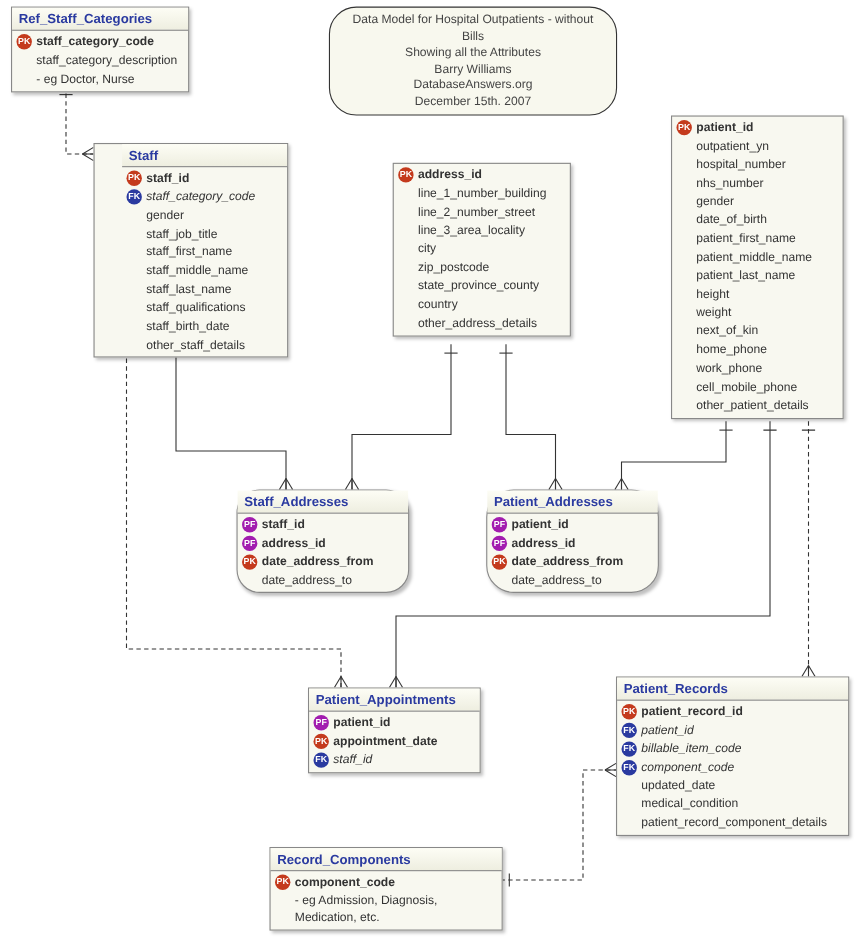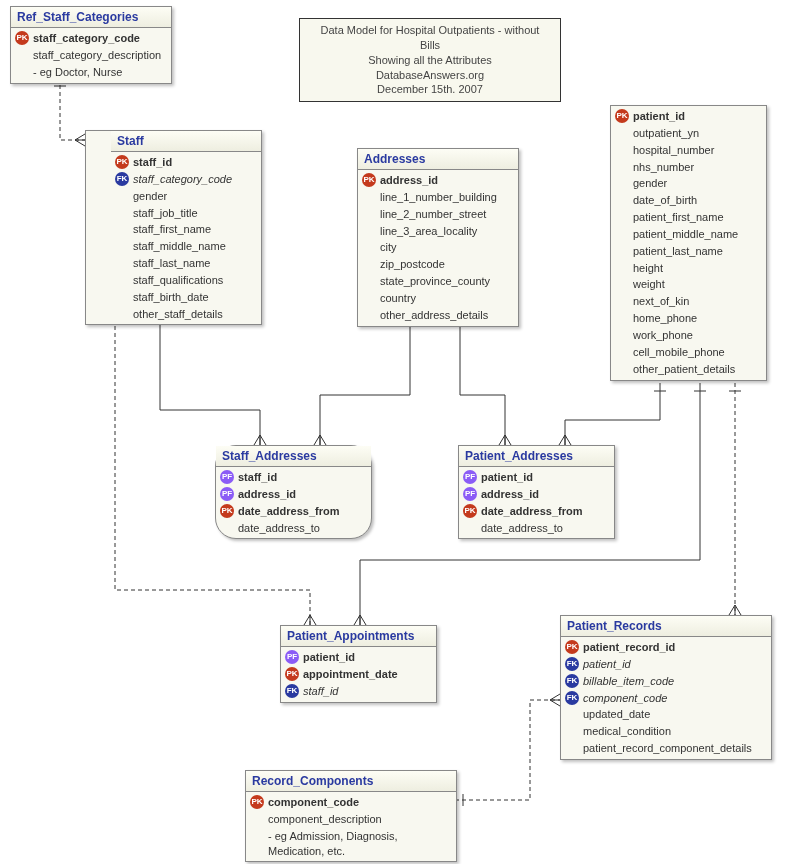--- a/index.html
+++ b/index.html
@@ -5,21 +5,21 @@
 body{margin:0;font-family:Arial,sans-serif;font-size:11px;background:#fff;color:#000}
 .canvas{position:relative;width:789px;height:864px}
 .title-box{position:absolute;border:1px solid #333;background:#f8f8ee;padding:4px 10px;text-align:center;line-height:1.35;font-size:11px;color:#444}
 .entity{position:absolute;border:1px solid #888;background:#f8f8f0;box-shadow:2px 2px 3px rgba(0,0,0,.25)}
 .entity-header{background:linear-gradient(#fdfdf5,#eeeee0);border-bottom:1px solid #888;text-align:left;font-weight:bold;color:#2a3aa0;padding:3px 6px;font-size:12px}
 .entity-body{padding:2px 0}
 .attr-row{display:flex;align-items:center;gap:4px;padding:1px 6px 1px 4px;line-height:1.35}
 .key-icon{width:14px;height:14px;flex:0 0 14px;border-radius:50%;display:flex;align-items:center;justify-content:center;font-size:8px;font-weight:bold;color:#fff}
 .key-icon.pk{background:#c43a1d}
 .key-icon.fk{background:#2a3aa0}
-.key-icon.pf{background:#8b5cf6}
+.key-icon.pf{background:#a21caf}
 .key-icon.none{background:transparent}
 .attr-name{color:#333}
 .attr-name.bold{font-weight:bold}
 .attr-name.italic{font-style:italic}
 svg.conn{position:absolute;left:0;top:0;width:789px;height:864px;pointer-events:none}
 </style>
 </head>
 <body>
 
 <div class="canvas">
@@ -121,23 +121,24 @@
           <line x1="8" y1="-6" x2="8" y2="6"></line>
         </g>
       <g transform="translate(560,700)">
           <line x1="-10" y1="0" x2="0" y2="-6"></line>
           <line x1="-10" y1="0" x2="0" y2="6"></line>
           <line x1="-10" y1="0" x2="0" y2="0"></line>
         </g>
     </g>
   </svg>
 
-  <div class="title-box" id="title-box" style="left: 299px; top: 18px; width: 240px;">
+  <div class="title-box" id="title-box" style="left: 299px; top: 6px; width: 240px; border-radius: 25px;">
       <div>Data Model for Hospital Outpatients - without Bills</div>
       <div>Showing all the Attributes</div>
+      <div>Barry Williams</div>
       <div>DatabaseAnswers.org</div>
       <div>December 15th. 2007</div>
     </div>
   <div id="entities-container">
       <div class="entity" style="left: 10px; top: 6px; width: 160px;">
         <div class="entity-header">Ref_Staff_Categories</div>
         <div class="entity-body">
           <div class="attr-row">
             <span class="key-icon pk">PK</span>
             <span class="attr-name bold">staff_category_code</span>
@@ -191,21 +192,20 @@
             <span class="key-icon none"></span>
             <span class="attr-name">staff_birth_date</span>
           </div>
           <div class="attr-row">
             <span class="key-icon none"></span>
             <span class="attr-name">other_staff_details</span>
           </div>
         </div>
       </div>
       <div class="entity" style="left: 357px; top: 148px; width: 160px;">
-        <div class="entity-header">Addresses</div>
         <div class="entity-body">
           <div class="attr-row">
             <span class="key-icon pk">PK</span>
             <span class="attr-name bold">address_id</span>
           </div>
           <div class="attr-row">
             <span class="key-icon none"></span>
             <span class="attr-name">line_1_number_building</span>
           </div>
           <div class="attr-row">
@@ -320,21 +320,21 @@
           <div class="attr-row">
             <span class="key-icon pk">PK</span>
             <span class="attr-name bold">date_address_from</span>
           </div>
           <div class="attr-row">
             <span class="key-icon none"></span>
             <span class="attr-name">date_address_to</span>
           </div>
         </div>
       </div>
-      <div class="entity" style="left: 458px; top: 445px; width: 155px;">
+      <div class="entity" style="left: 442px; top: 445px; width: 155px; border-radius: 25px;">
         <div class="entity-header">Patient_Addresses</div>
         <div class="entity-body">
           <div class="attr-row">
             <span class="key-icon pf">PF</span>
             <span class="attr-name bold">patient_id</span>
           </div>
           <div class="attr-row">
             <span class="key-icon pf">PF</span>
             <span class="attr-name bold">address_id</span>
           </div>
@@ -400,22 +400,18 @@
       </div>
       <div class="entity" style="left: 245px; top: 770px; width: 210px;">
         <div class="entity-header">Record_Components</div>
         <div class="entity-body">
           <div class="attr-row">
             <span class="key-icon pk">PK</span>
             <span class="attr-name bold">component_code</span>
           </div>
           <div class="attr-row">
             <span class="key-icon none"></span>
-            <span class="attr-name">component_description</span>
-          </div>
-          <div class="attr-row">
-            <span class="key-icon none"></span>
             <span class="attr-name">- eg Admission, Diagnosis, Medication, etc.</span>
           </div>
         </div>
       </div>
     </div>
 </div>
 
 </body></html>

